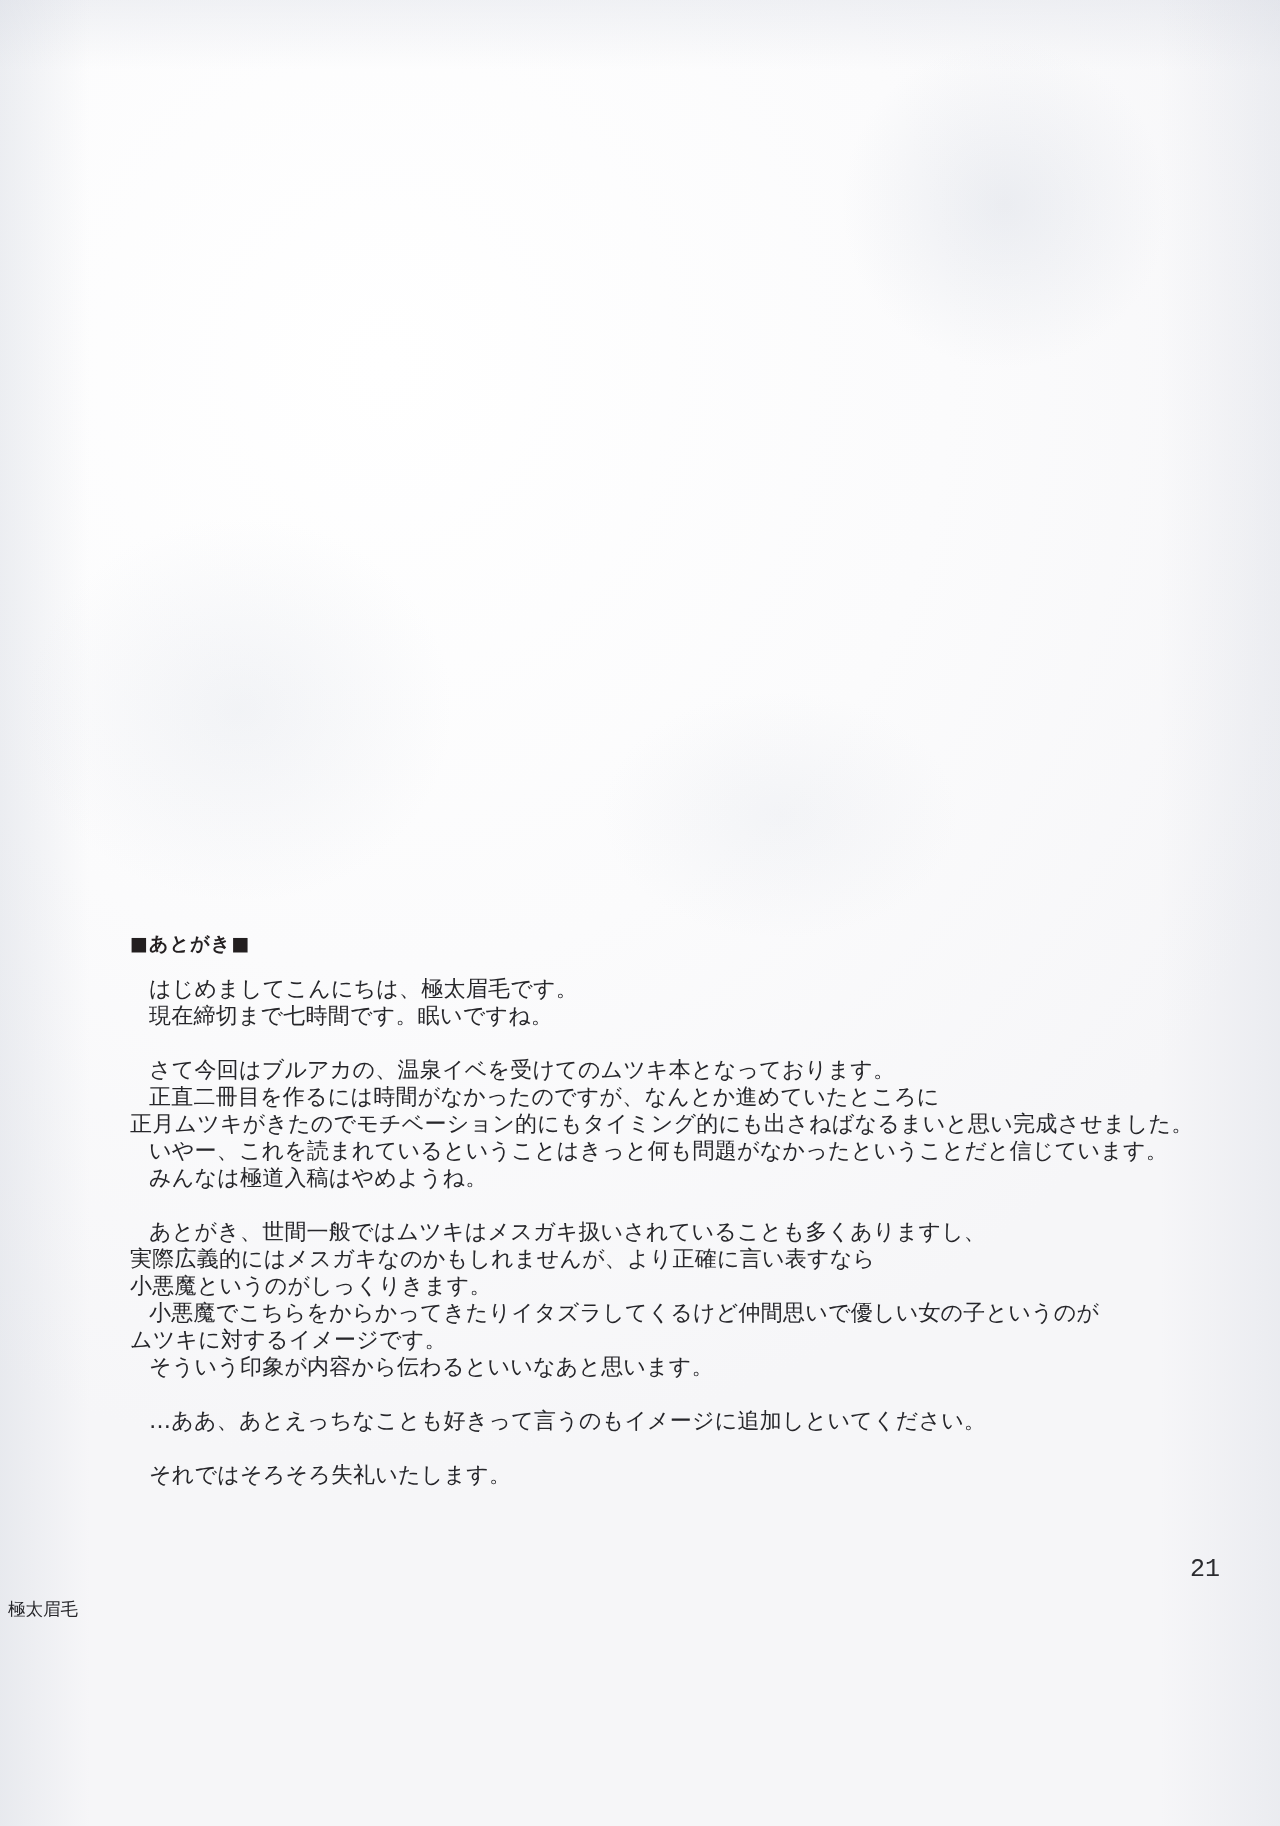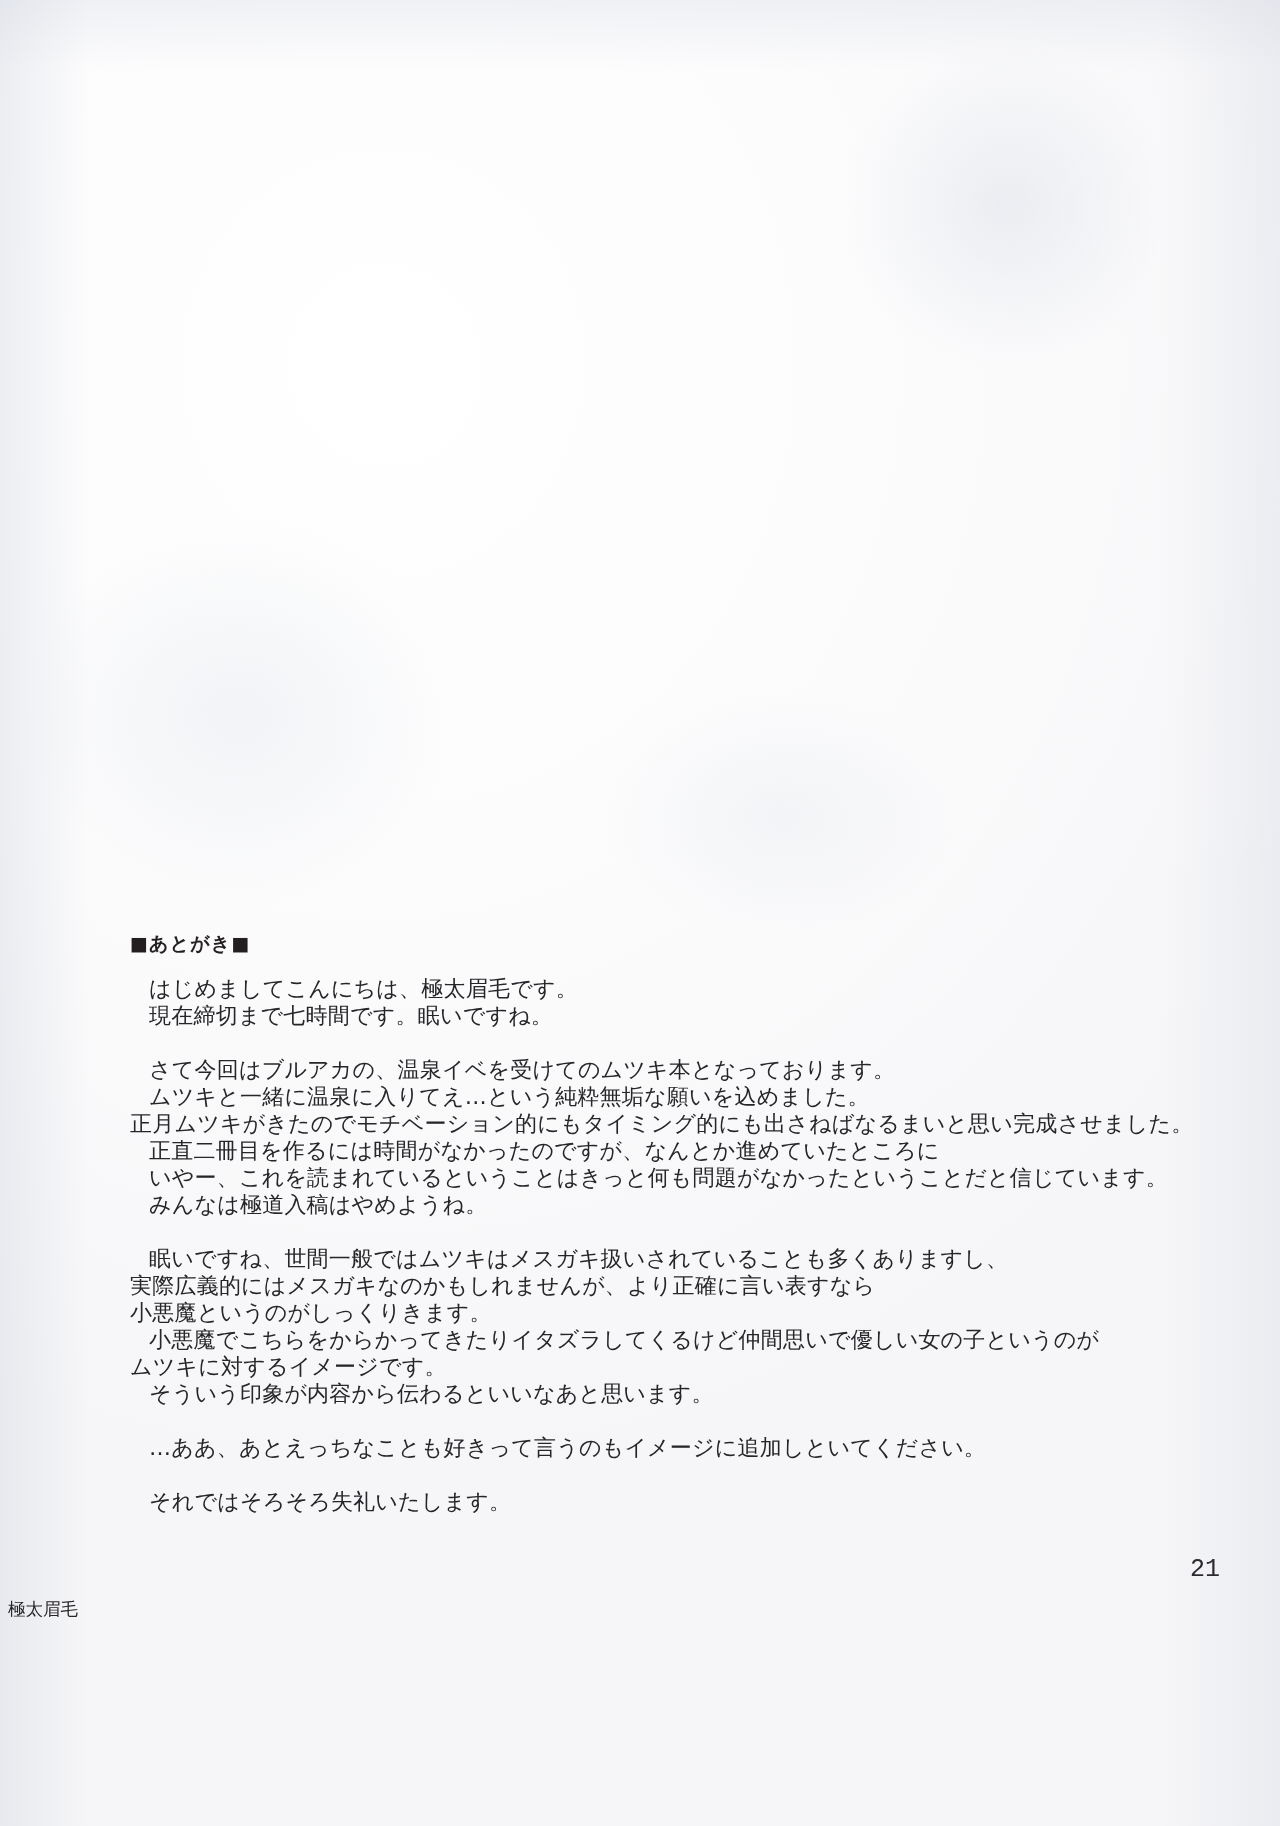--- a/index.html
+++ b/index.html
@@ -148,29 +148,28 @@
   <div class="afterword-heading">■あとがき■</div>
 
   <div class="body-block" id="afterword-body">
       <div class="para">
         <span class="line indent">はじめましてこんにちは、極太眉毛です。</span>
         <span class="line indent">現在締切まで七時間です。眠いですね。</span>
       </div>
       <div class="gap-sm"></div>
       <div class="para">
         <span class="line indent">さて今回はブルアカの、温泉イベを受けてのムツキ本となっております。</span>
-        <span class="line indent">ムツキと一緒に温泉に入りてえ…という純粋無垢な願いを込めました。</span>
+        <span class="line indent">正直二冊目を作るには時間がなかったのですが、なんとか進めていたところに</span>
         <span class="line">正月ムツキがきたのでモチベーション的にもタイミング的にも出さねばなるまいと思い完成させました。</span>
-        <span class="line indent">正直二冊目を作るには時間がなかったのですが、なんとか進めていたところに</span>
         <span class="line indent">いやー、これを読まれているということはきっと何も問題がなかったということだと信じています。</span>
         <span class="line indent">みんなは極道入稿はやめようね。</span>
       </div>
       <div class="gap-sm"></div>
       <div class="para">
-        <span class="line indent">眠いですね、世間一般ではムツキはメスガキ扱いされていることも多くありますし、</span>
+        <span class="line indent">あとがき、世間一般ではムツキはメスガキ扱いされていることも多くありますし、</span>
         <span class="line">実際広義的にはメスガキなのかもしれませんが、より正確に言い表すなら</span>
         <span class="line">小悪魔というのがしっくりきます。</span>
         <span class="line indent">小悪魔でこちらをからかってきたりイタズラしてくるけど仲間思いで優しい女の子というのが</span>
         <span class="line">ムツキに対するイメージです。</span>
         <span class="line indent">そういう印象が内容から伝わるといいなあと思います。</span>
       </div>
       <div class="gap-sm"></div>
       <div class="para">
         <span class="line indent">…ああ、あとえっちなことも好きって言うのもイメージに追加しといてください。</span>
       </div>

